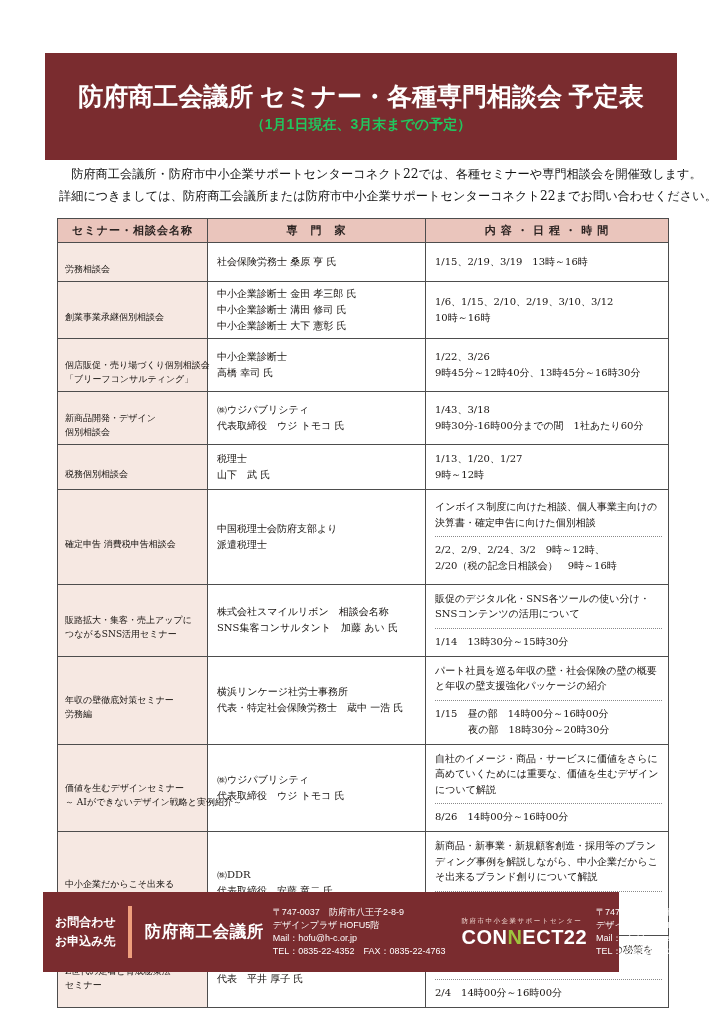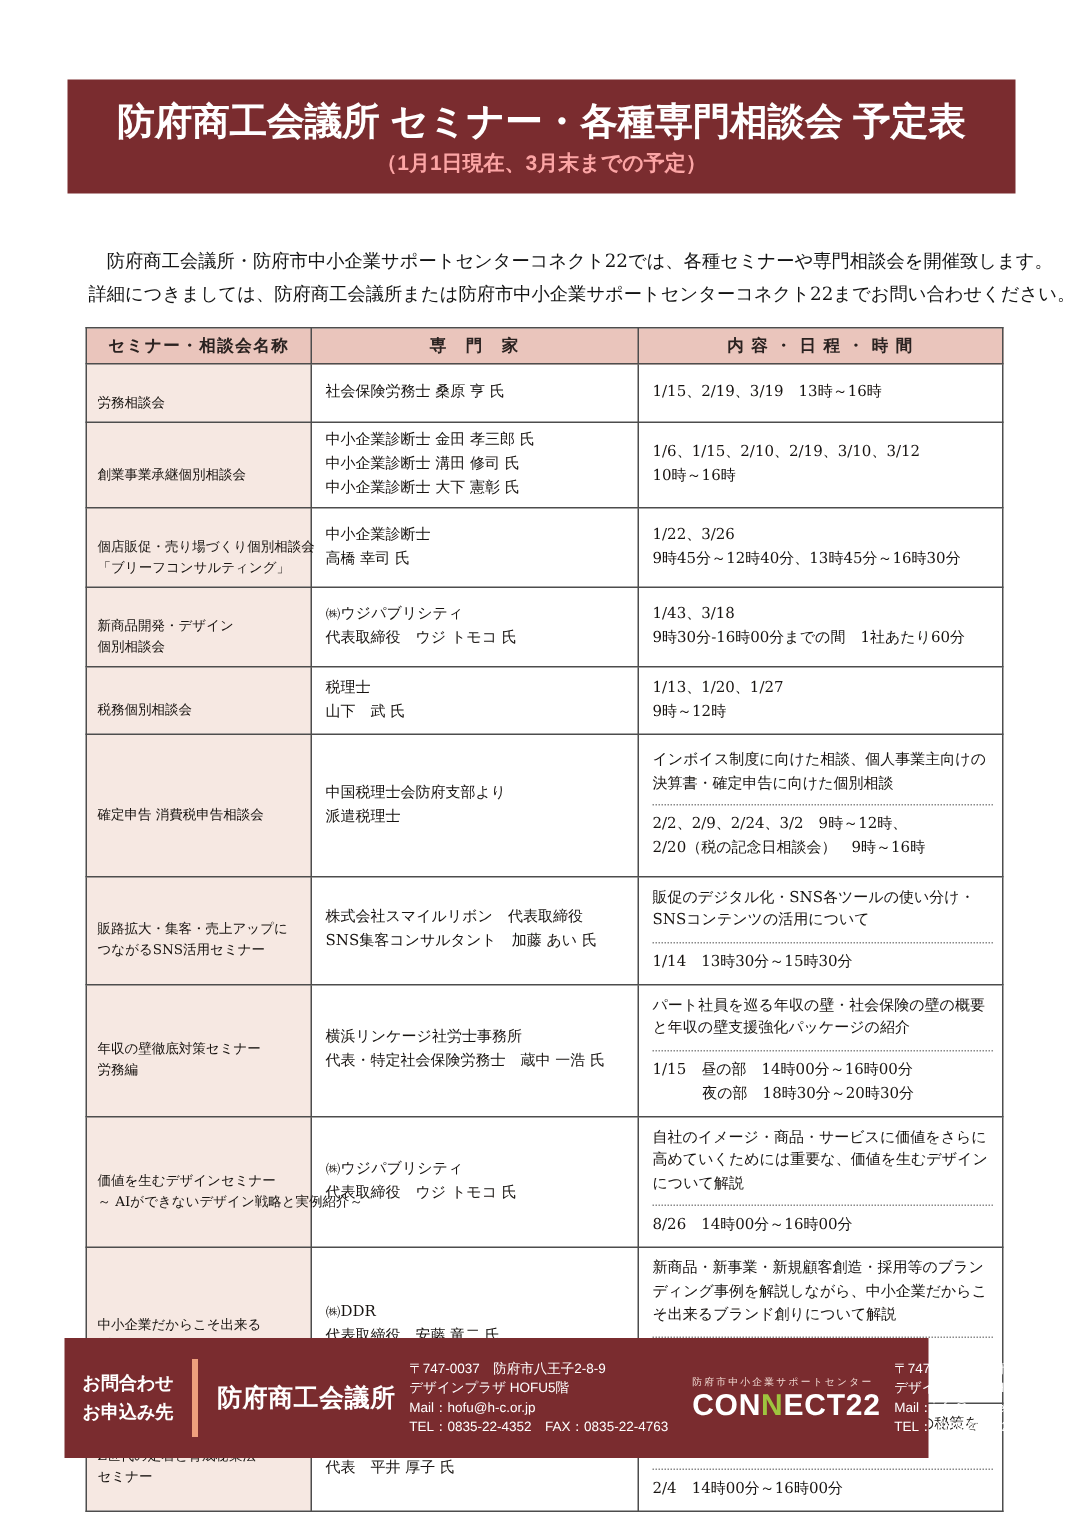--- a/index.html
+++ b/index.html
@@ -14,31 +14,31 @@
   *{margin:0;padding:0;box-sizing:border-box;}
   html,body{background:#ffffff;}
   body{
     width:724px;height:1024px;position:relative;
     font-family:"Liberation Sans", sans-serif;
     color:var(--ink);
     overflow:hidden;
   }
   
   .banner{
-    position:absolute;left:45px;top:53px;width:632px;height:76px;
+    position:absolute;left:45px;top:53px;width:632px;height:107px;
     background:var(--maroon);
     display:flex;flex-direction:column;align-items:center;justify-content:center;
     text-align:center;
   }
   .banner-title{
     color:#fff;font-weight:bold;font-size:25px;letter-spacing:0px;
     font-family:"Liberation Sans", sans-serif;
   }
   .banner-subtitle{
-    color:#fca5a5;font-weight:bold;font-size:14px;margin-top:3px;
+    color:#22c55e;font-weight:bold;font-size:14px;margin-top:3px;
   }
   
   .intro{
     position:absolute;left:59px;top:164px;width:612px;
     font-family:"DejaVu Serif","Liberation Serif",serif;
     font-size:12.2px;line-height:1.8;color:#141414;
   }
   .intro-line{white-space:nowrap;}
   .intro-line.indent{text-indent:1em;}
   
@@ -222,21 +222,21 @@
             </div>
           </div>
         </td>
       </tr>
       <tr style="height: 60px;">
         <td class="c-name">
           <div>販路拡大・集客・売上アップに</div>
           <div>つながるSNS活用セミナー</div>
         </td>
         <td class="c-expert">
-          <div>株式会社スマイルリボン　代表取締役</div>
+          <div>株式会社スマイルリボン　相談会名称</div>
           <div>SNS集客コンサルタント　加藤 あい 氏</div>
         </td>
         <td class="c-content">
           <div class="content-inner">
             <div class="desc">
               <div>販促のデジタル化・SNS各ツールの使い分け・SNSコンテンツの活用について</div>
             </div>
             <div class="sched divided">
               <div>1/14　13時30分～15時30分</div>
             </div>

